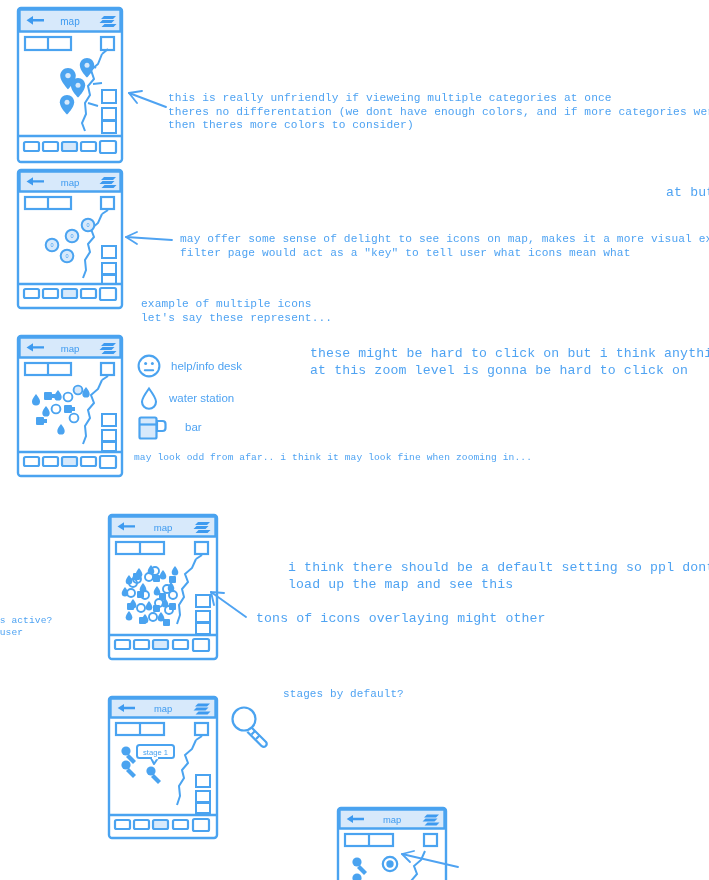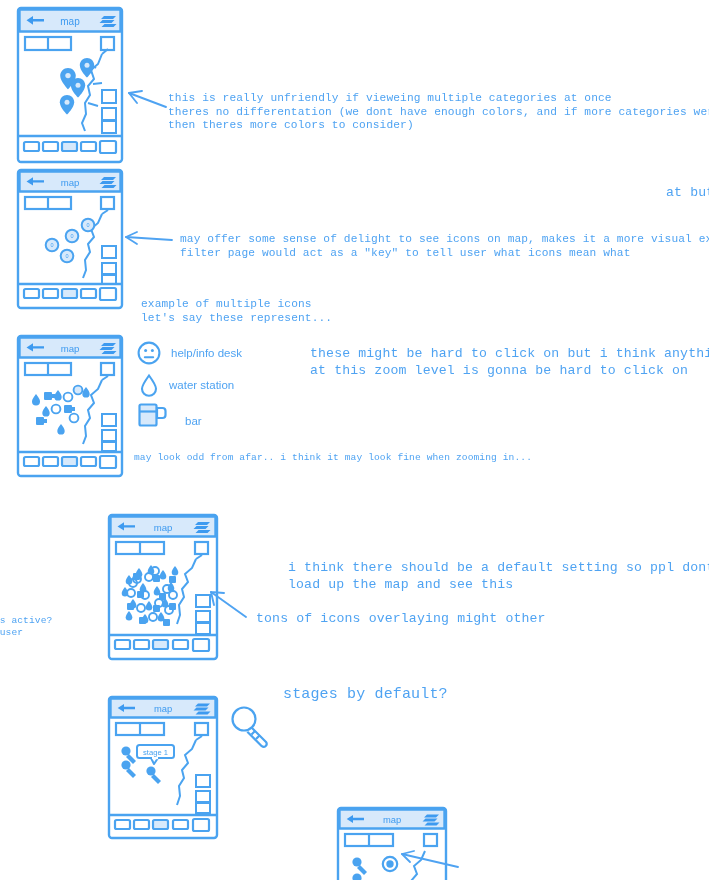--- a/index.html
+++ b/index.html
@@ -19,28 +19,28 @@
     position:absolute;
     color:#4fa3f2;
     font-size:11.2px;
     line-height:13.6px;
     white-space:pre;
     letter-spacing:0.01em;
     font-family:Liberation Mono, monospace;
   }
   .note.big{font-size:13.2px;line-height:16.5px;}
   .note.small{font-size:9.6px;line-height:12px;}
-  .note.mid{font-size:15px;line-height:13px;}
+  .note.mid{font-size:11px;line-height:13px;}
 
   
   .phone{position:absolute;text-align:right;}
   .phone svg{display:block;overflow:visible;}
 
   
-  .legend-row{position:absolute;display:flex;align-items:center;}
+  .legend-row{position:absolute;display:flex;align-items:center;margin-top:13px;}
   .legend-label{
     color:#4fa3f2;font-size:11.5px;line-height:13px;white-space:nowrap;
   }
   .legend-ico{display:block;}
 
   .arrow{position:absolute;}
   .mic{position:absolute;}
 </style>
 </head>
 <body>
@@ -279,21 +279,21 @@
   </div>
 
   <div class="legend-row" style="left:140px;top:372px;">
     <svg class="legend-ico" width="18" height="26" viewBox="0 0 18 26">
       <path d="M9 3.5c4.3 5.9 7 9.8 7 13.2a7 7 0 0 1-14 0C2 13.3 4.7 9.4 9 3.5z" fill="#fff" stroke="#4aa3f0" stroke-width="2.1"></path>
       <path d="M9 7.5c2.6 3.7 4.3 6.2 4.3 8.4a4.3 4.3 0 0 1-8.6 0c0-2.2 1.7-4.7 4.3-8.4z" fill="#4aa3f0" opacity="0"></path>
     </svg>
     <span class="legend-label" style="margin-left:11px;">water station</span>
   </div>
 
-  <div class="legend-row" style="left:137px;top:400px;align-items:flex-end;">
+  <div class="legend-row" style="left:137px;top:400px;">
     <svg class="legend-ico" width="30" height="28" viewBox="0 0 30 28">
       <rect x="2.5" y="4.5" width="17" height="21" rx="1.5" fill="#d7e9fb" stroke="#4aa3f0" stroke-width="2.2"></rect>
       <path d="M3 11.5 h16" stroke="#4aa3f0" stroke-width="2.2" fill="none"></path>
       <path d="M20 8 h5.5 a3 3 0 0 1 3 3 v4 a3 3 0 0 1 -3 3 H20 z" fill="#fff" stroke="#4aa3f0" stroke-width="2.2"></path>
     </svg>
     <span class="legend-label" style="margin-left:18px;">bar</span>
   </div>
 
   <div class="note big" style="left:310px;top:346px;">these might be hard to click on but i think anything
 at this zoom level is gonna be hard to click on</div>

